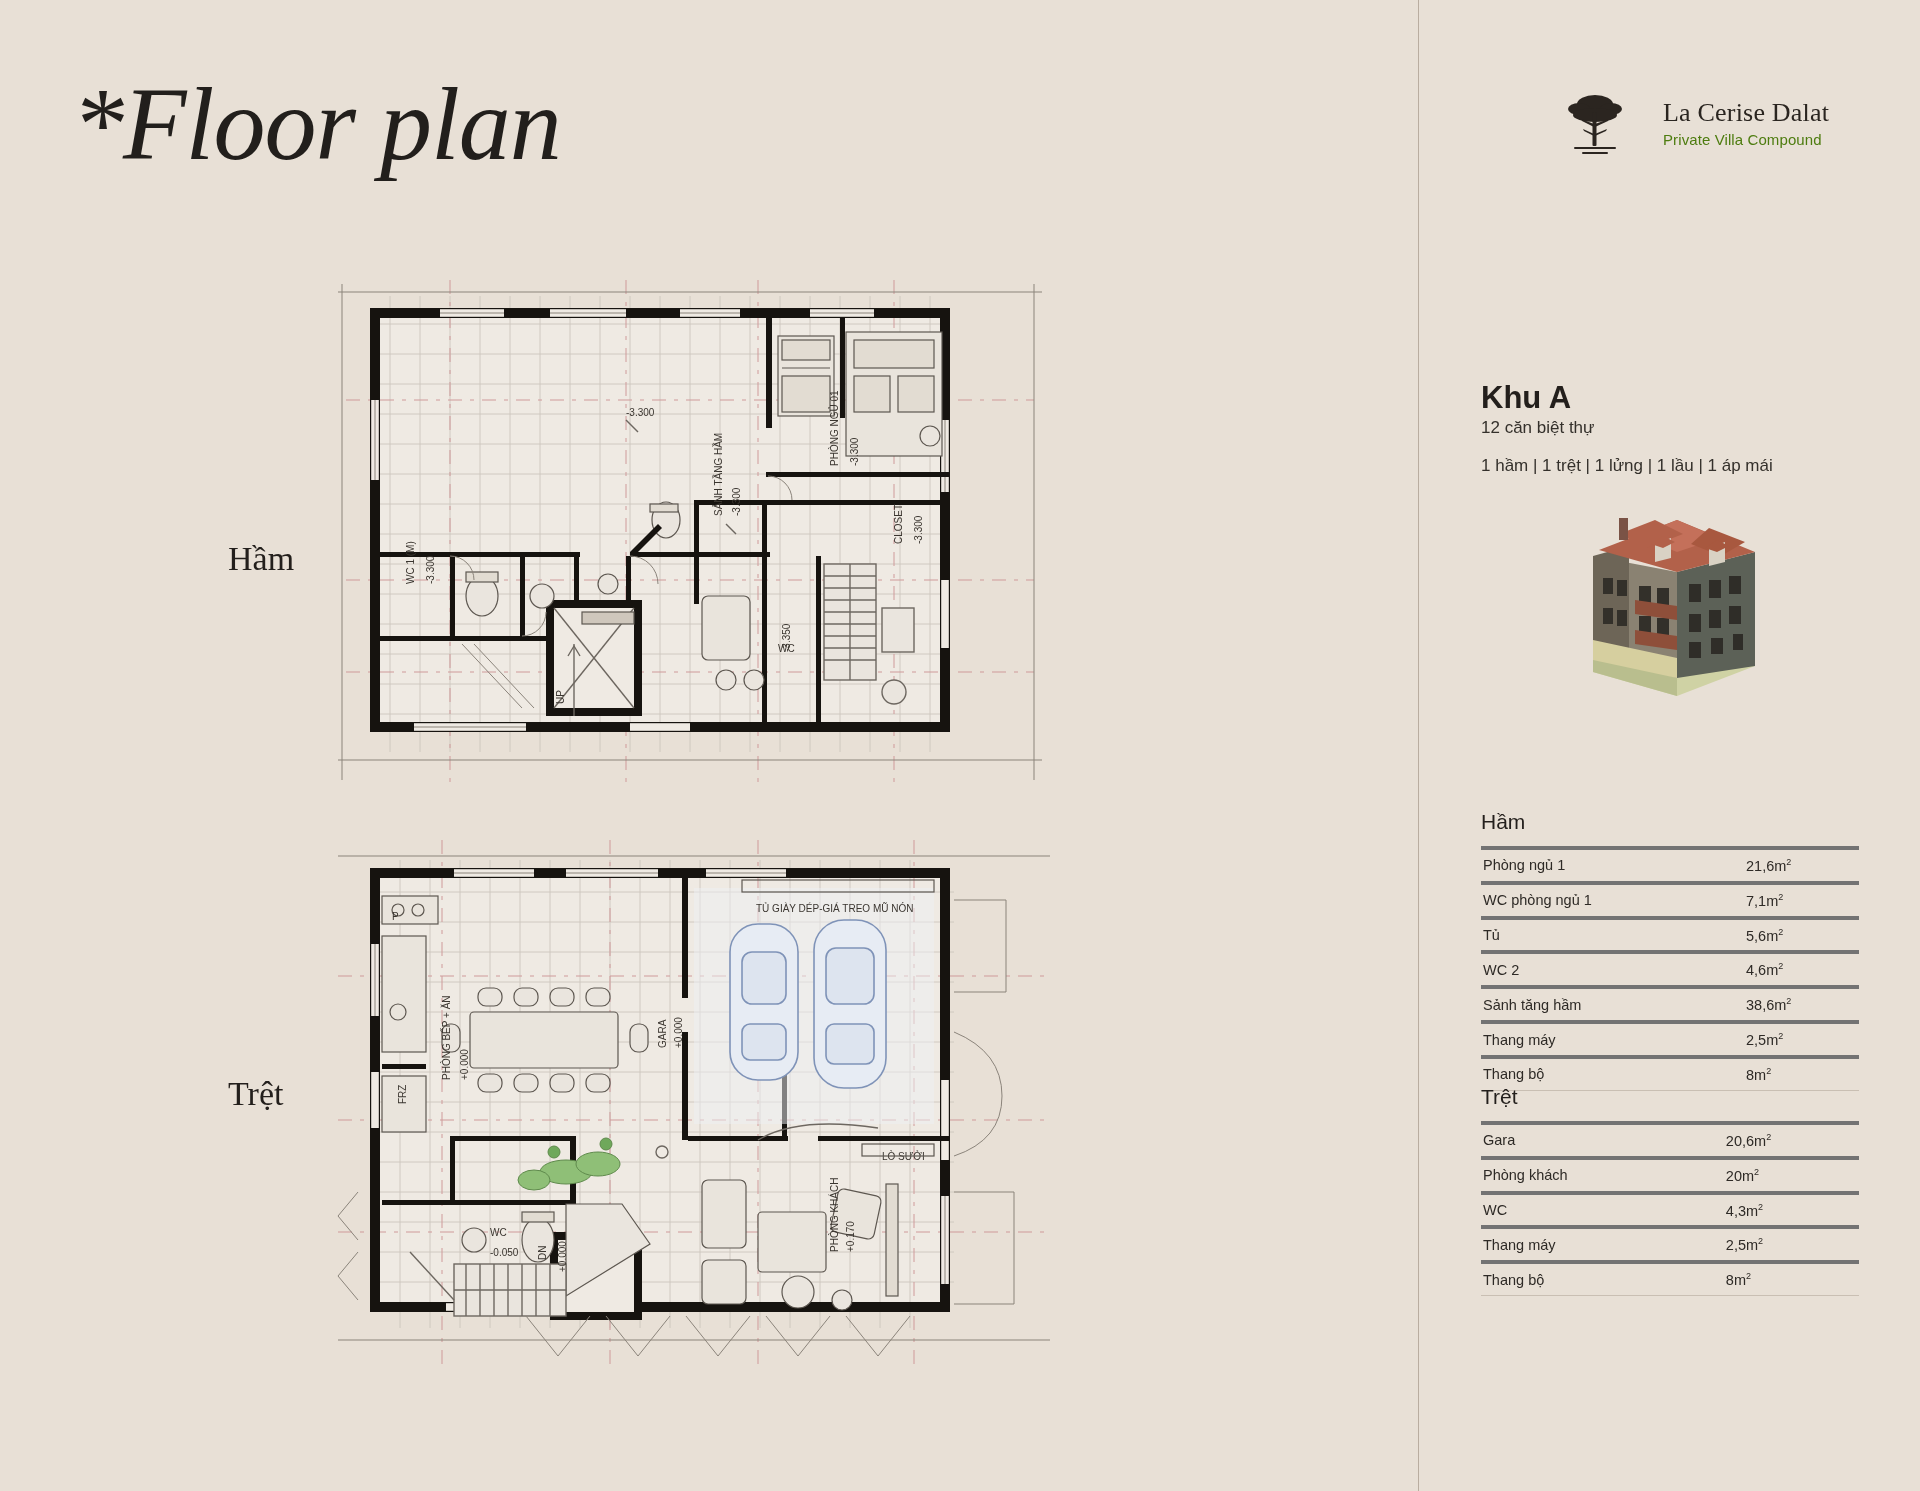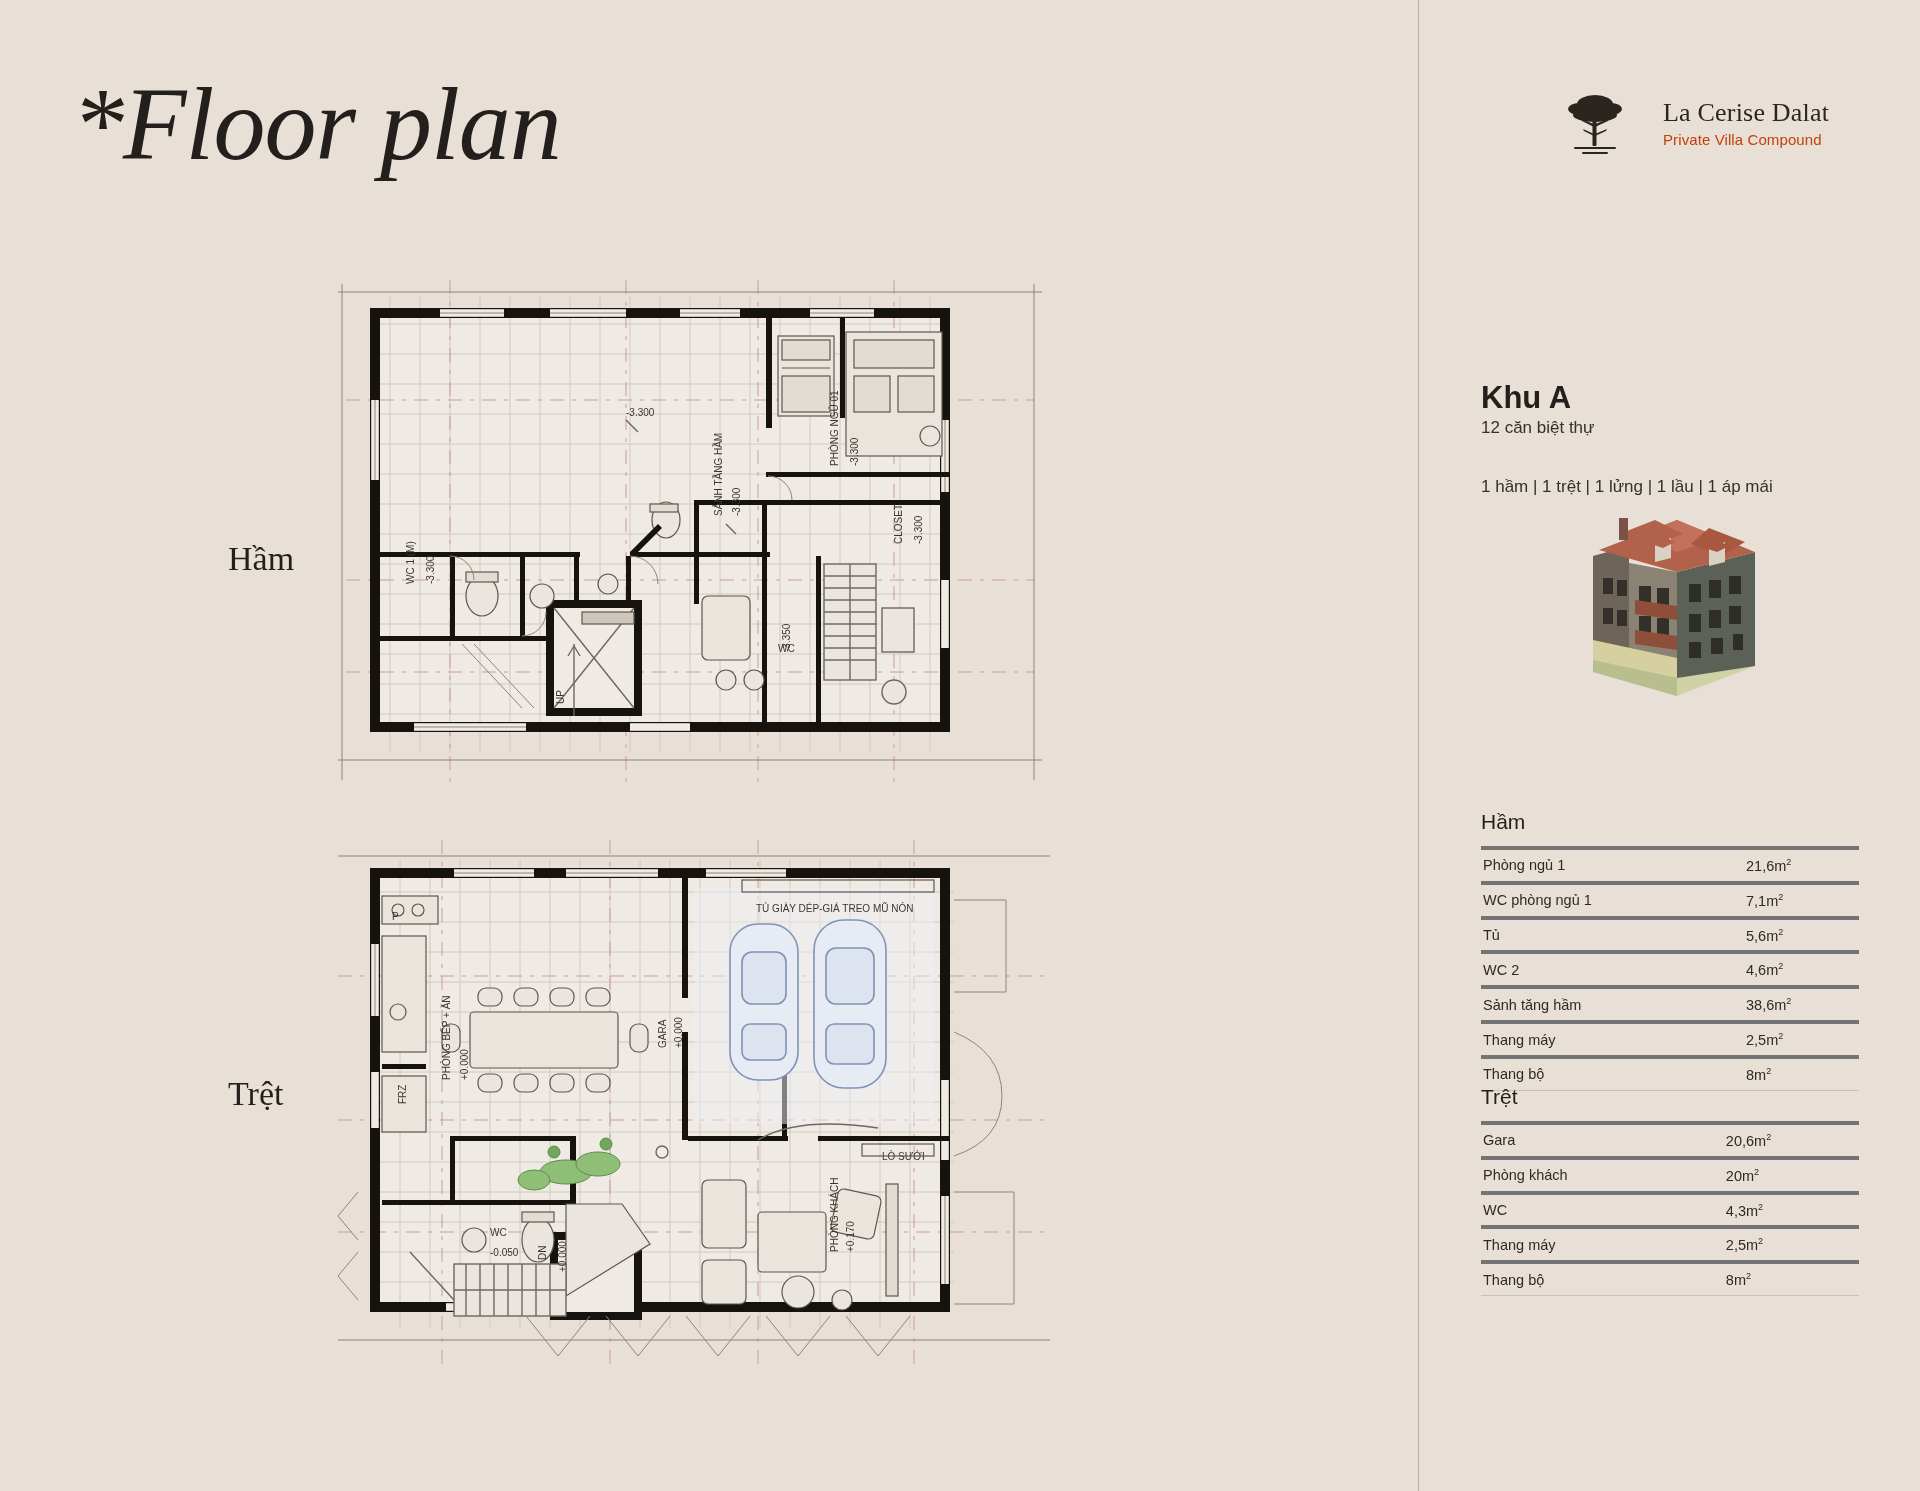--- a/index.html
+++ b/index.html
@@ -60,28 +60,28 @@
   .brand {
     position: absolute; left: 140px; top: 88px;
     display: flex; align-items: center; gap: 32px;
   }
   .brand-mark { width: 72px; height: 70px; flex: 0 0 auto; }
   .brand-text { line-height: 1.15; }
   .brand-name {
     font-family: "Liberation Serif", serif;
     font-size: 26px; color: #2a2520; letter-spacing: 0.2px;
   }
-  .brand-sub { font-size: 15px; color: #c2410c; margin-top: 3px; letter-spacing: 0.1px; }
+  .brand-sub { font-size: 15px; color: #4d7c0f; margin-top: 3px; letter-spacing: 0.1px; }
 
   .zone-title {
     position: absolute; left: 62px; top: 380px;
     font-size: 31px; color: #231f1c; font-weight: 700;
   }
   .zone-line1 { position: absolute; left: 62px; top: 418px; font-size: 17px; color: #34302b; }
-  .zone-line2 { position: absolute; left: 62px; top: 477px; font-size: 17px; color: #34302b; }
+  .zone-line2 { position: absolute; left: 62px; top: 456px; font-size: 17px; color: #34302b; }
 
   .villa-img { position: absolute; left: 140px; top: 500px; width: 230px; height: 220px; }
 
   .section { position: absolute; left: 62px; width: 378px; }
   .section-basement { top: 810px; }
   .section-ground   { top: 1085px; }
 
   .section-title { font-size: 21px; color: #231f1c; margin-bottom: 12px; }
 
   table.area-table { width: 100%; border-collapse: collapse; }

